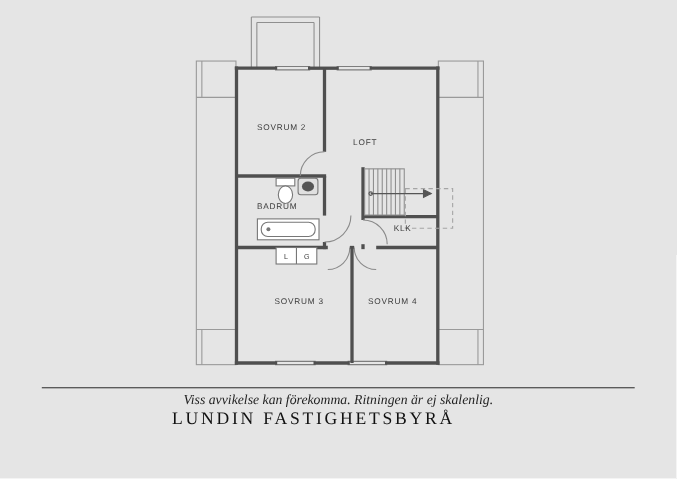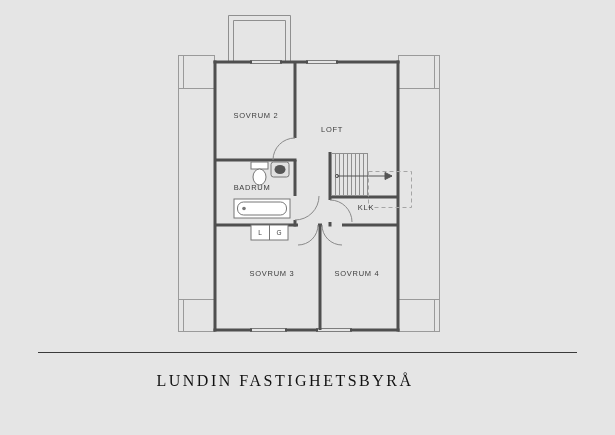--- a/index.html
+++ b/index.html
@@ -136,15 +136,16 @@
     <text class="lbl" x="332" y="132">LOFT</text>
     <text class="lbl" x="252" y="190">BADRUM</text>
     <text class="lbl" x="366" y="210">KLK</text>
     <text class="lbl" x="272" y="276">SOVRUM 3</text>
     <text class="lbl" x="357" y="276">SOVRUM 4</text>
     <text class="lbl-sm" x="260" y="235">L</text>
     <text class="lbl-sm" x="279" y="235">G</text>
   </svg>
 
   <div class="footer-line"></div>
+  <div class="disclaimer">Viss avvikelse kan förekomma. Ritningen är ej skalenlig.</div>
   <div class="brand">LUNDIN FASTIGHETSBYRÅ</div>
 
 </div>
 
 </body></html>

